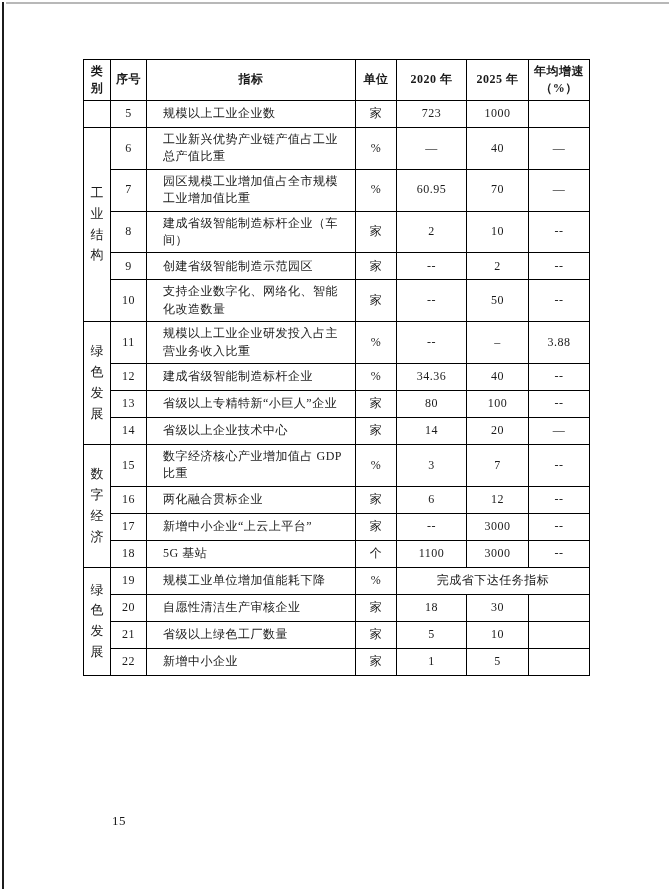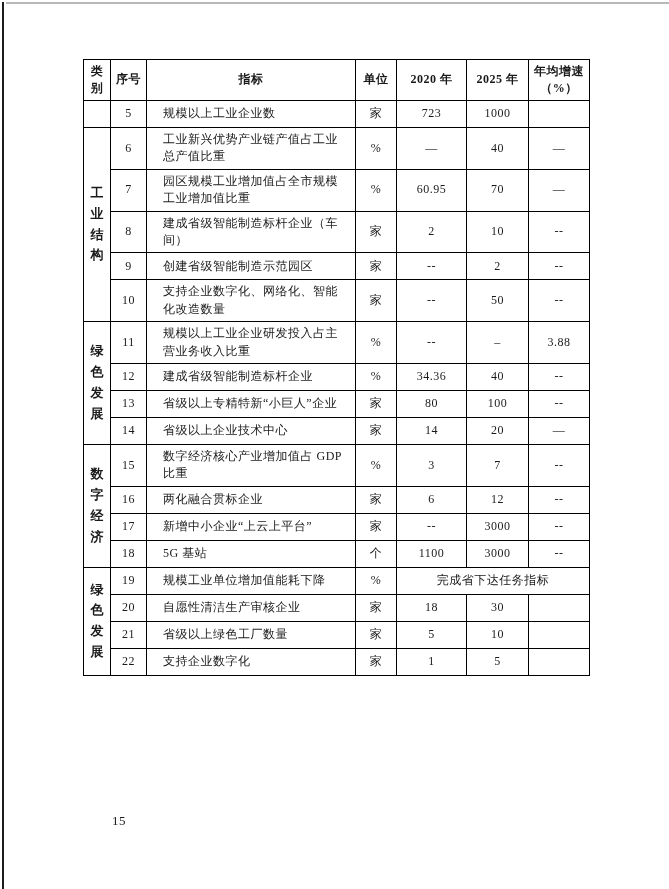--- a/index.html
+++ b/index.html
@@ -39,21 +39,21 @@
     word-break:break-all;
   }
   thead th {
     font-weight:bold;
     font-size:12px;
     height:41px;
     padding:2px 1px;
     letter-spacing:0.5px;
   }
   td.cat {
-    font-weight:bold;
+    font-weight:normal;
     font-size:13px;
     padding:2px 1px;
     line-height:1.6;
     letter-spacing:0;
   }
   td.ind {
     text-align:left;
     padding-left:16px;
     padding-right:6px;
   }
@@ -233,21 +233,21 @@
         <tr>
           <td class="idx">21</td>
           <td class="ind">省级以上绿色工厂数量</td>
           <td class="unit">家</td>
           <td class="num">5</td>
           <td class="num">10</td>
           <td class="num"></td>
         </tr>
         <tr>
           <td class="idx">22</td>
-          <td class="ind">支持企业数字化</td>
+          <td class="ind">新增中小企业</td>
           <td class="unit">家</td>
           <td class="num">1</td>
           <td class="num">5</td>
           <td class="num"></td>
         </tr>
       </tbody>
   </table>
 </div>
 
 <div class="page-number">15</div>

